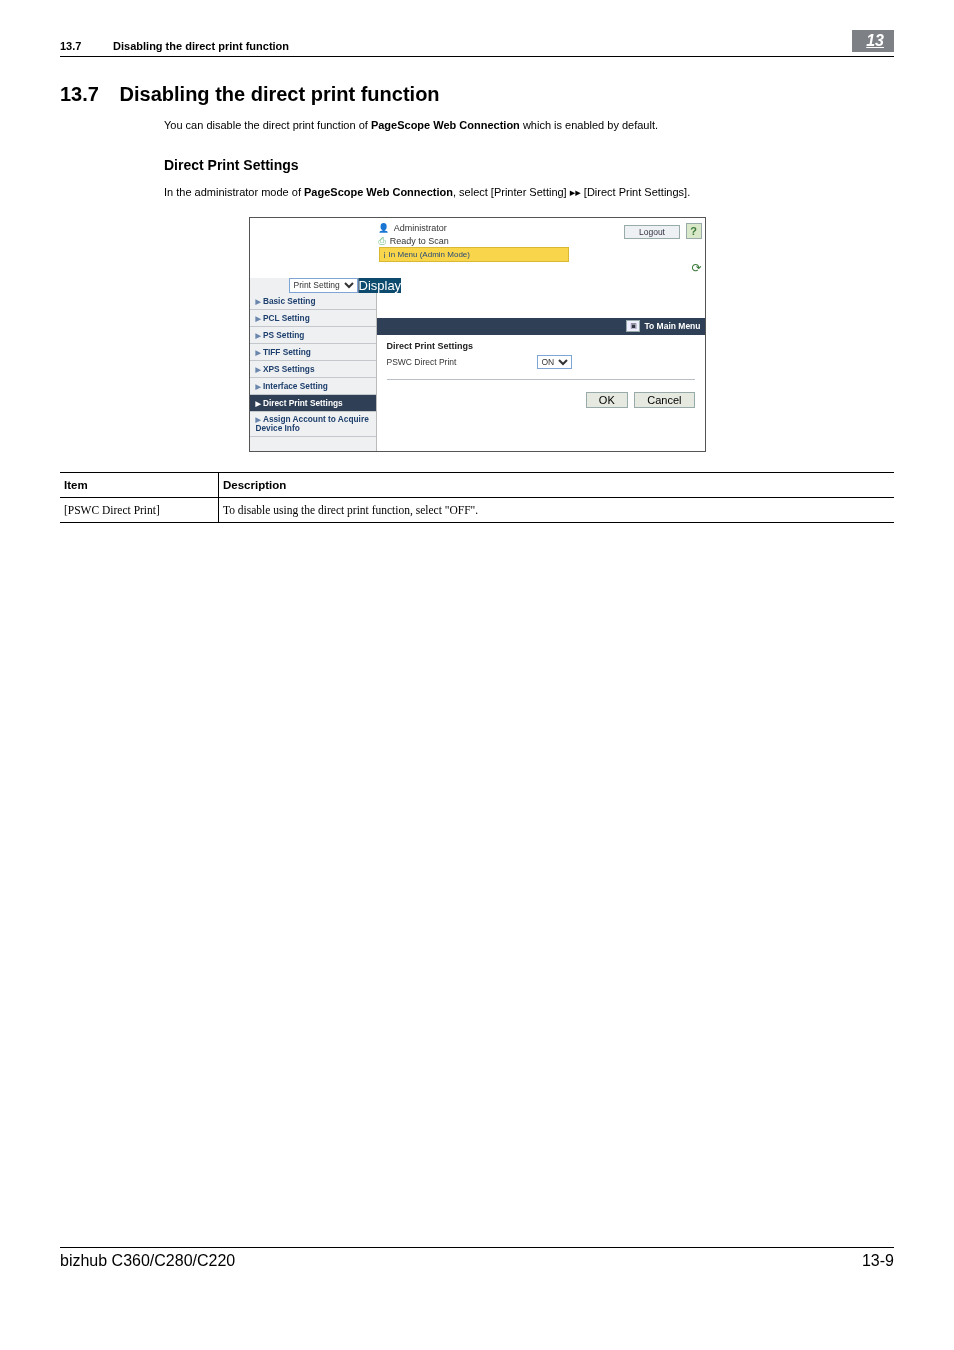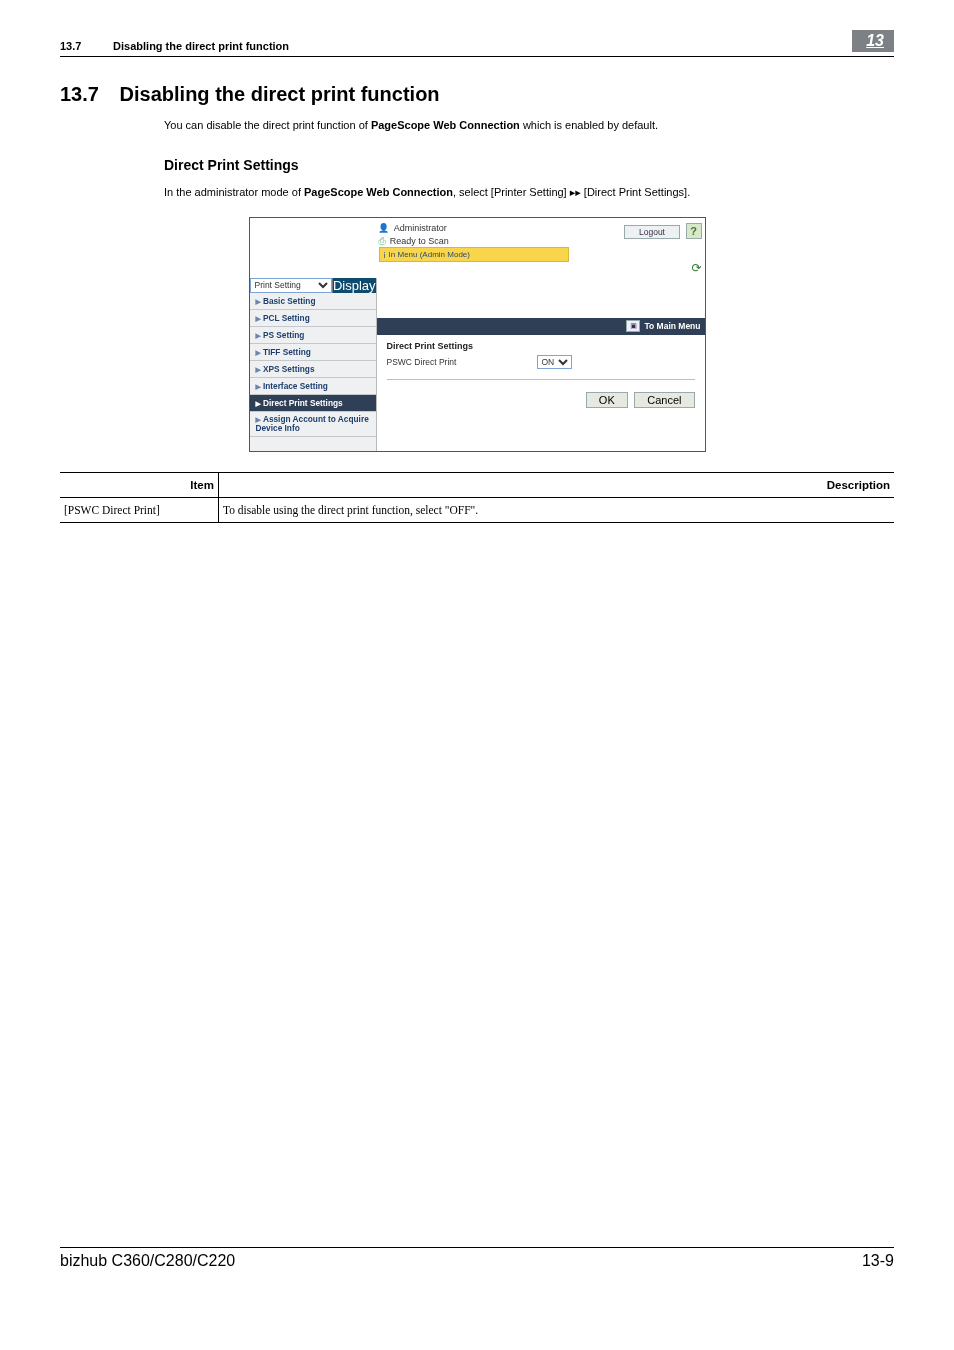--- a/index.html
+++ b/index.html
@@ -137,20 +137,21 @@
   }
   
   .side {
     width: 126px;
     background: #eef0f2;
     border-right: 1px solid #bbb;
   }
   .side-head {
     display: flex;
     background: #2f3f55;
+    margin-left: 39px;
   }
   .side-head select {
     font-size: 8.5px;
     border: 1px solid #7fa5d6;
     background: #fff;
     color: #333;
     width: 86px;
     height: 15px;
   }
   .side-head .disp-btn {
@@ -240,21 +241,21 @@
   .btn-row { text-align: right; margin-top: 12px; }
 
   
   table.desc {
     border-collapse: collapse;
     width: 100%;
     margin-top: 8px;
     font-size: 11.5px;
   }
   table.desc th {
-    text-align: right;
+    text-align: left;
     font-weight: bold;
     border-top: 1px solid #000;
     border-bottom: 1px solid #000;
     padding: 6px 4px;
   }
   table.desc td {
     border-bottom: 1px solid #000;
     padding: 6px 4px;
     font-family: Liberation Serif, serif;
   }

